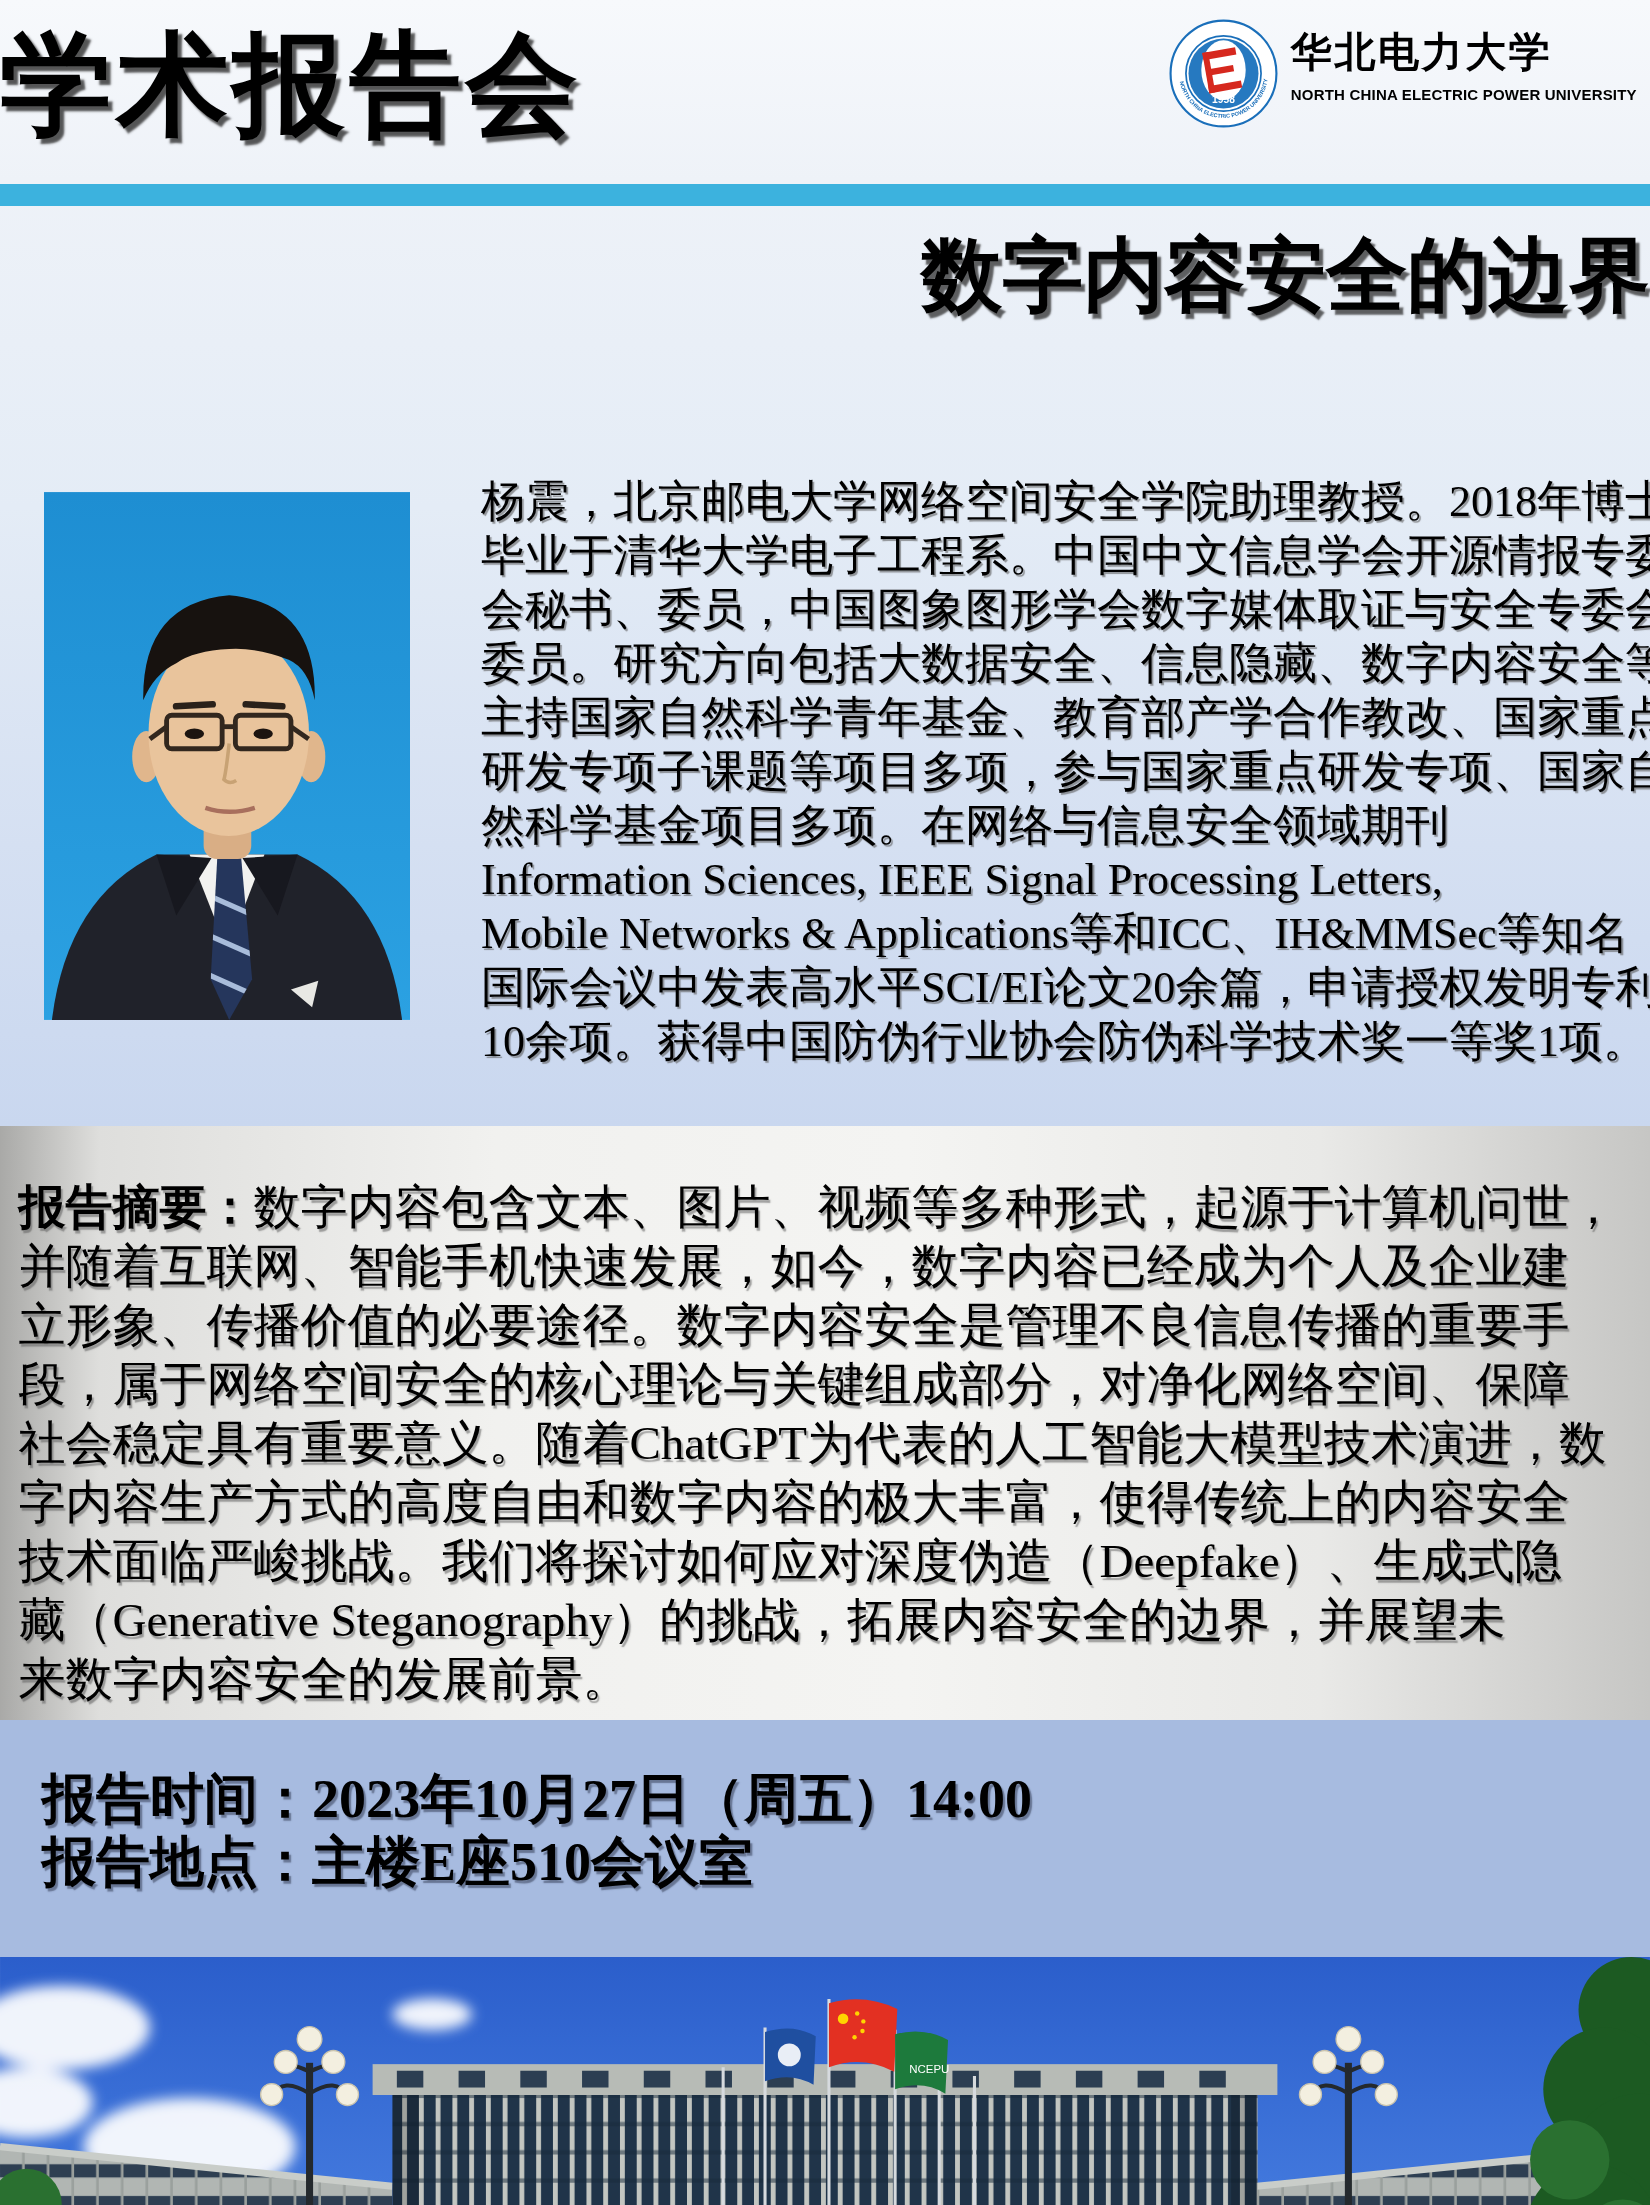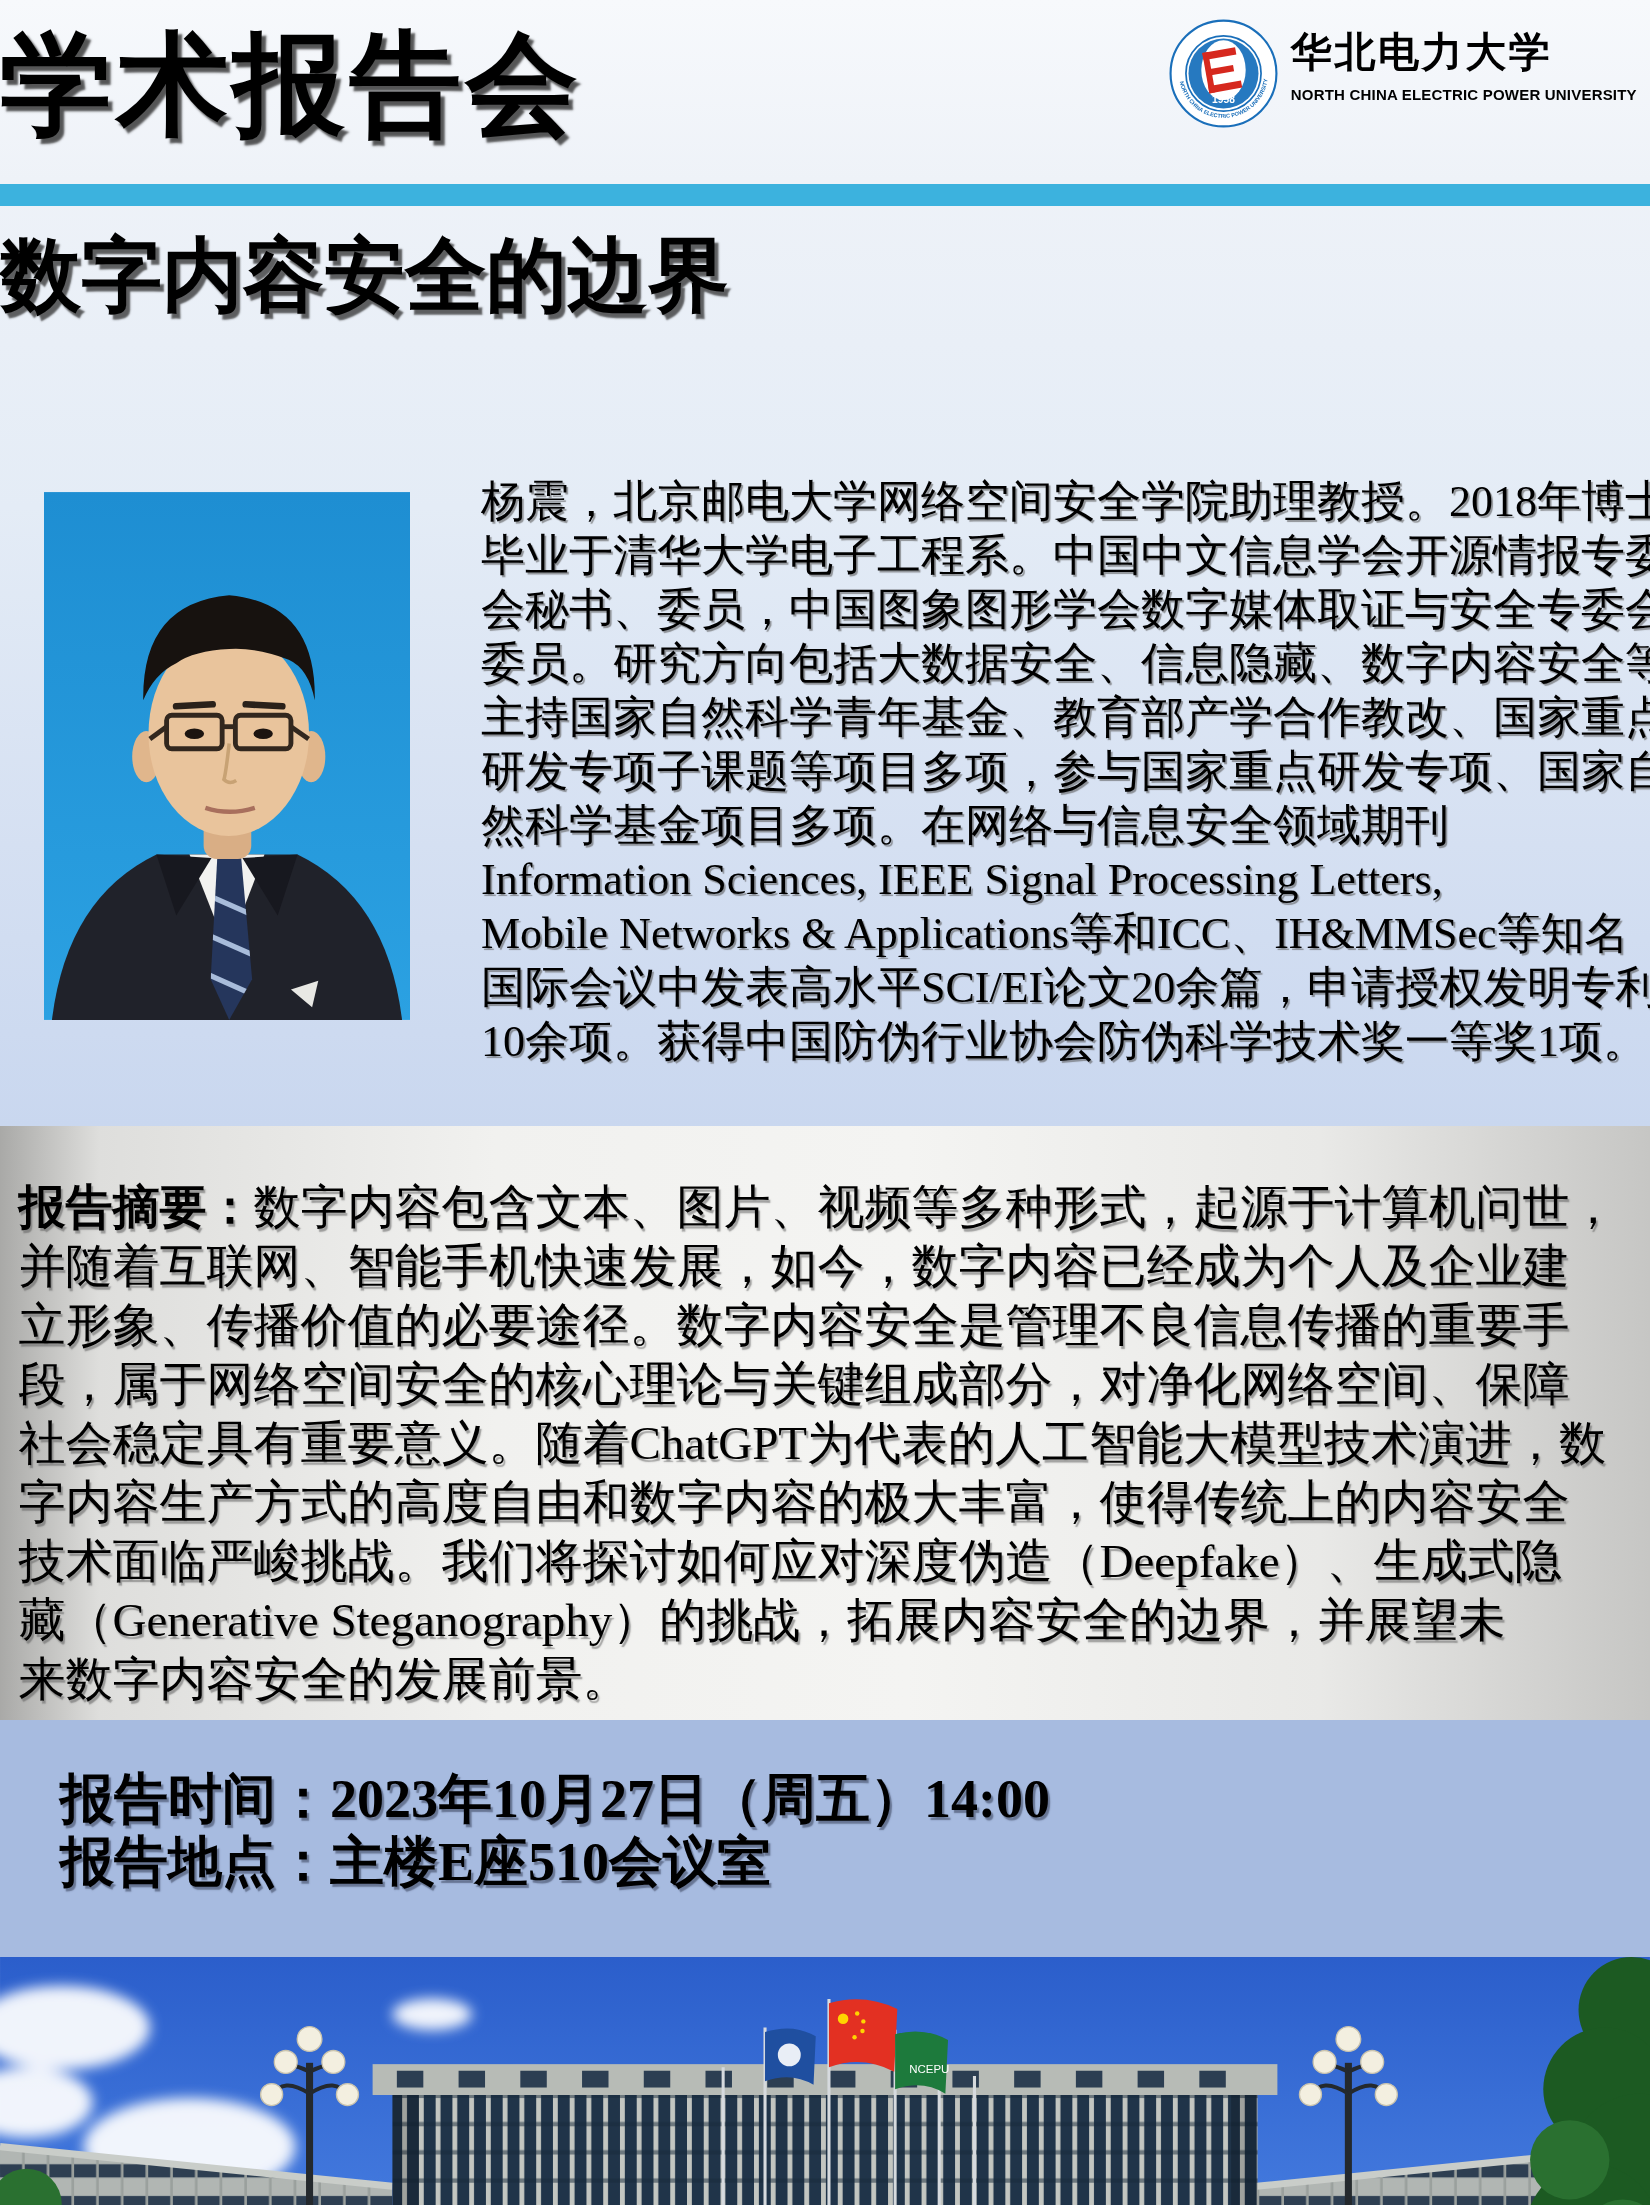--- a/index.html
+++ b/index.html
@@ -21,42 +21,42 @@
     text-shadow:4.4px 5.3px 2.2px rgba(45,45,45,0.8);}
   .logo{position:absolute;top:17.6px;right:13.2px;display:flex;align-items:flex-start;}
   .logo-seal{width:111px;height:111px;flex:0 0 auto;}
   .logo-text{margin-left:11.5px;margin-top:1.8px;}
   .logo-cn{font-size:41px;font-weight:900;line-height:66px;letter-spacing:2.6px;
     font-family:"Liberation Serif","DejaVu Serif",serif;}
   .logo-en{font-size:15px;font-weight:700;letter-spacing:0.2px;line-height:19.4px;
     font-family:"Liberation Sans","DejaVu Sans",sans-serif;}
 
   
-  .talk-title{position:absolute;left:0;top:226px;width:1650px;text-align:left;
+  .talk-title{position:absolute;left:0;top:226px;width:1650px;text-align:right;
     font-size:81px;font-weight:900;line-height:101px;
     text-shadow:4px 4.9px 1.8px rgba(45,45,45,0.75);}
   .speaker-line{position:absolute;left:31px;top:385px;font-size:49px;font-weight:700;
     line-height:66px;text-shadow:3.1px 4px 1.3px rgba(60,60,60,0.7);}
 
   .speaker-photo{position:absolute;left:44px;top:492px;width:366px;height:528px;}
   .speaker-photo svg{display:block;}
 
   .bio-text{position:absolute;left:457px;top:475px;width:1203px;
     font-size:44px;line-height:54px;white-space:nowrap;
     text-shadow:1.8px 2.2px 0.9px rgba(90,90,90,0.6);margin-left:24px;}
 
   
   .abstract-text{position:absolute;left:18.5px;top:52px;width:1623px;
     font-size:47px;line-height:59px;text-shadow:1.8px 2.6px 1.3px rgba(90,90,90,0.55);}
   .abstract-label{font-weight:900;}
 
   
   .schedule{position:absolute;left:42px;top:48px;font-size:54px;font-weight:700;
     line-height:63px;text-shadow:2.2px 3.1px 1.3px rgba(60,70,95,0.6);}
-  .schedule-line{display:block;margin-left:18px;}
+  .schedule-line{display:block;}
 
   .building-zone svg,.logo-seal svg{display:block;}
 </style>
 </head>
 <body>
 
 <div class="poster">
 
   <div class="top-zone">
 

